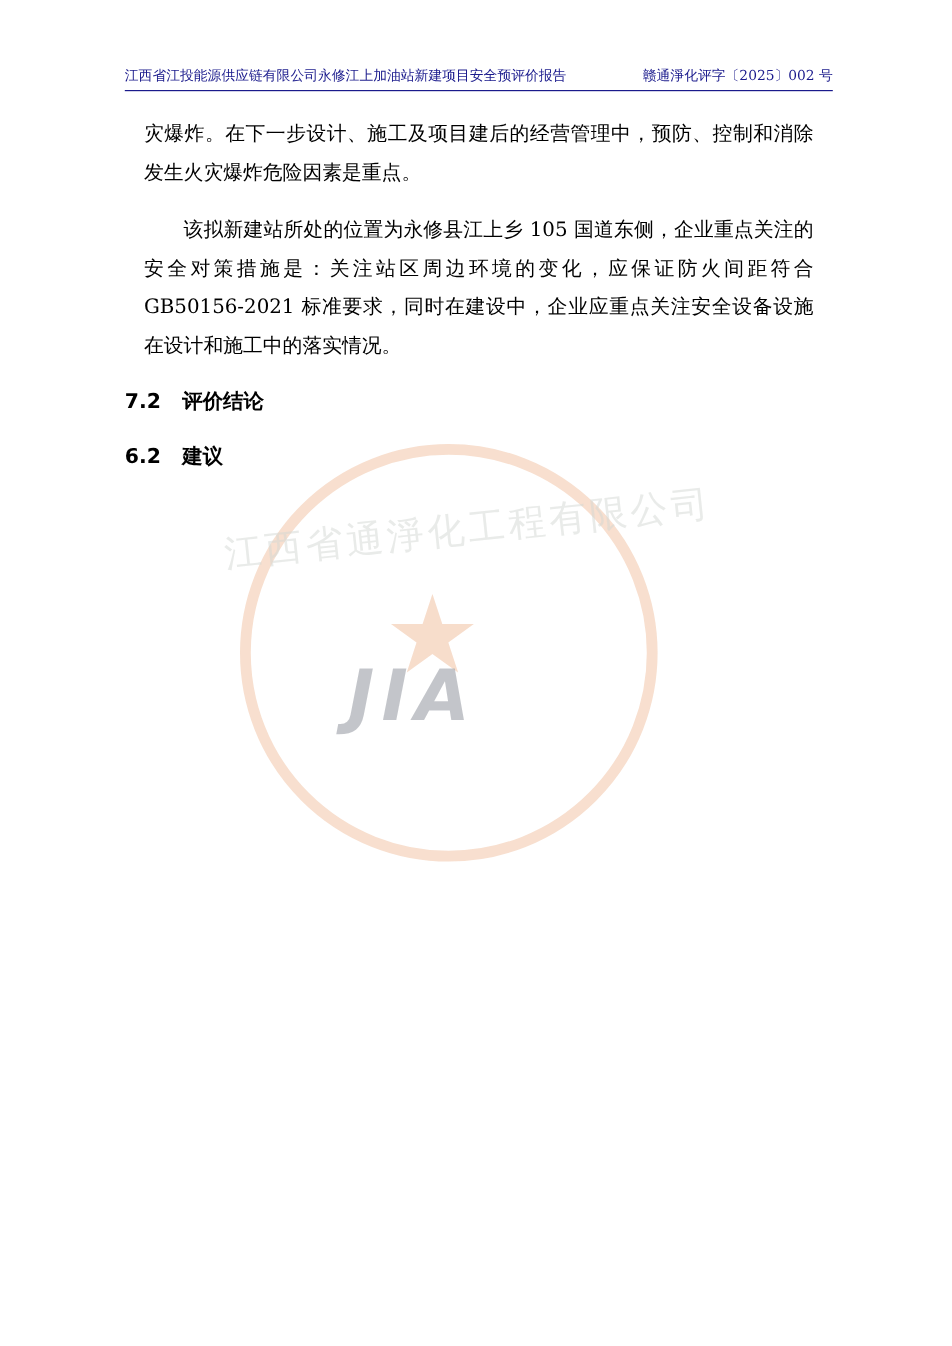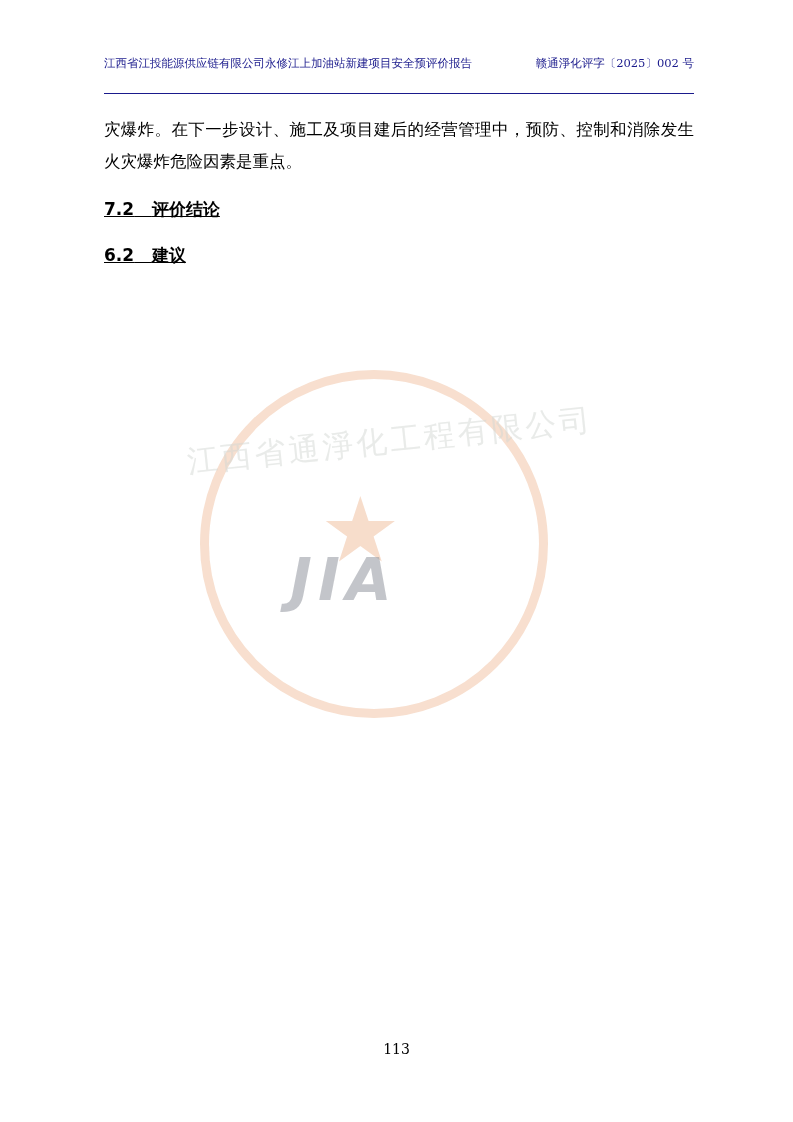--- a/index.html
+++ b/index.html
@@ -21,51 +21,50 @@
     left: 104px;
     top: 56px;
     width: 590px;
   }
   .header {
     display: flex;
     justify-content: space-between;
     align-items: flex-end;
     font-size: 11.5px;
     color: #1a1a8c;
-    padding-bottom: 22px;
+    padding-bottom: 4px;
     border-bottom: 1px solid #1a1a8c;
     letter-spacing: 0px;
   }
   .header .left {
     white-space: nowrap;
   }
   .header .right {
     white-space: nowrap;
   }
   .body-text {
     margin-top: 20px;
     font-size: 16.5px;
     line-height: 32px;
     text-align: justify;
     text-justify: inter-ideograph;
   }
   p.para {
-    margin: 0;
+    margin: 16px;
     text-align: justify;
   }
   p.indent {
     text-indent: 2em;
   }
   h2.section {
     margin: 16px 0 6px 0;
     font-size: 17px;
     font-weight: bold;
     line-height: 30px;
     font-family: "DejaVu Sans", "Liberation Sans", sans-serif;
-    text-decoration: underline;
   }
   p.bold-para {
     margin: 0;
     font-weight: bold;
     text-indent: 2em;
     text-align: justify;
     letter-spacing: 0.2px;
   }
   .pagenum {
     position: absolute;
@@ -148,30 +147,30 @@
   <div class="content">
 
     <div class="header">
       <div class="left">江西省江投能源供应链有限公司永修江上加油站新建项目安全预评价报告</div>
       <div class="right">赣通淨化评字〔2025〕002 号</div>
     </div>
 
     <div class="body-text">
 
       <p class="para">灾爆炸。在下一步设计、施工及项目建后的经营管理中，预防、控制和消除发生火灾爆炸危险因素是重点。</p>
+      <p class="para indent">该拟新建站所处的位置为永修县江上乡 105 国道东侧，企业重点关注的安全对策措施是：关注站区周边环境的变化，应保证防火间距符合 GB50156-2021 标准要求，同时在建设中，企业应重点关注安全设备设施在设计和施工中的落实情况。</p>
 
       <h2 class="section">
         <span>7.2</span>
         &nbsp;
         <span>评价结论</span>
       </h2>
 
       <h2 class="section">
         <span>6.2</span>
         &nbsp;
         <span>建议</span>
       </h2>
 
     </div>
   </div>
 
-  <div class="pagenum">113</div>
 </div>
 
 </body></html>

